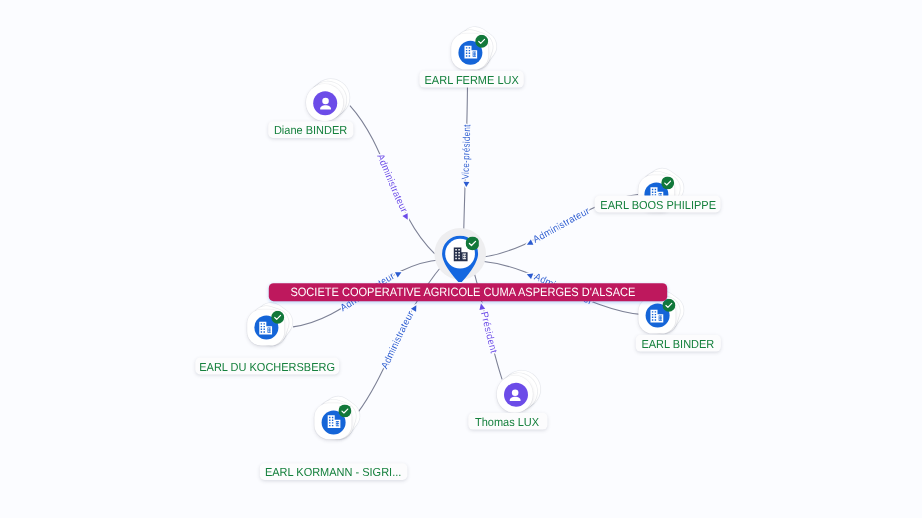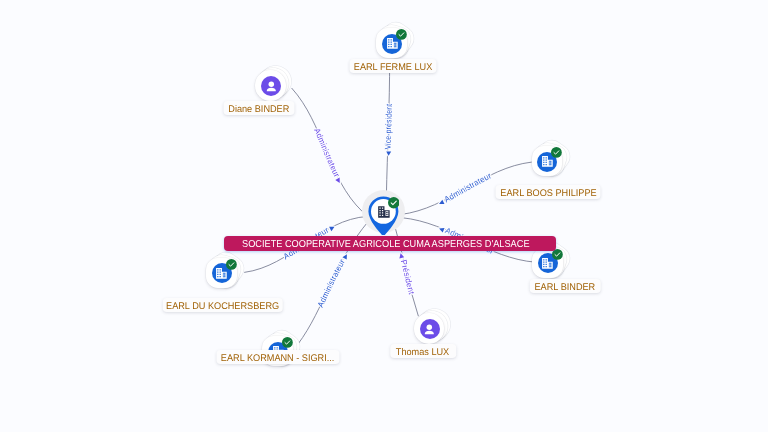--- a/index.html
+++ b/index.html
@@ -18,21 +18,21 @@
   .card.b1{transform:translate(2.7px,-2.1px) rotate(18deg);}
   .card.b0{box-shadow:0 0 0 .5px rgba(60,64,90,.06),0 1.2px 3px rgba(60,64,90,.16);}
   .circ{position:absolute;left:-10px;top:-10px;width:20px;height:20px;border-radius:50%;
         display:flex;align-items:center;justify-content:center;}
   .circ.company{background:#1565d8;}
   .circ.person{background:#6c4ce8;}
   .ic{line-height:0;display:block;}
   .badge{position:absolute;left:4.2px;top:-14.6px;line-height:0;display:block;}
 
   .nlabel{position:absolute;background:#fcfcfd;border-radius:4px;
-    color:#a16207;white-space:nowrap;height:14px;line-height:14px;text-align:center;
+    color:#15803d;white-space:nowrap;height:14px;line-height:14px;text-align:center;
     box-shadow:0 1px 3px rgba(60,64,90,.17);box-sizing:border-box;
     transform:translateX(-50%);}
   .ntxt{display:inline-block;font-size:9.7px;transform:scaleX(.945);}
 
   text.elabel{font-size:8.2px;font-family:"Liberation Sans",sans-serif;
         paint-order:stroke fill;stroke:#fbfcff;stroke-width:2.4px;stroke-linejoin:round;}
   text.elabel.company{fill:#2b5bd0;}
   text.elabel.person{fill:#6c4ce8;}
   tspan.arw{font-size:6.4px;}
 
@@ -185,19 +185,19 @@
     </div>
   </div>
 
   <div id="labellayer">
     <div class="sellabel" style="left:224.2px;top:236.2px;width:314px">
       <span class="selltxt">SOCIETE COOPERATIVE AGRICOLE CUMA ASPERGES D'ALSACE</span>
     </div>
 
     <div class="nlabel" style="left:392.8px;top:59.0px;width:87.0px"><span class="ntxt">EARL FERME LUX</span></div>
     <div class="nlabel" style="left:259px;top:101.0px;width:71.0px"><span class="ntxt">Diane BINDER</span></div>
-    <div class="nlabel" style="left:548.0px;top:185px;width:105.0px"><span class="ntxt">EARL BOOS PHILIPPE</span></div>
+    <div class="nlabel" style="left:548.0px;top:163px;width:105.0px"><span class="ntxt">EARL BOOS PHILIPPE</span></div>
     <div class="nlabel" style="left:565px;top:278.5px;width:70.5px"><span class="ntxt">EARL BINDER</span></div>
     <div class="nlabel" style="left:222.6px;top:298px;width:120.5px"><span class="ntxt">EARL DU KOCHERSBERG</span></div>
-    <div class="nlabel" style="left:278.0px;top:350px;width:123.0px"><span class="ntxt">EARL KORMANN - SIGRI...</span></div>
+    <div class="nlabel" style="left:278.0px;top:386px;width:123.0px"><span class="ntxt">EARL KORMANN - SIGRI...</span></div>
     <div class="nlabel" style="left:423px;top:343.7px;width:65.5px"><span class="ntxt">Thomas LUX</span></div>
   </div>
 </div>
 
 </body></html>

